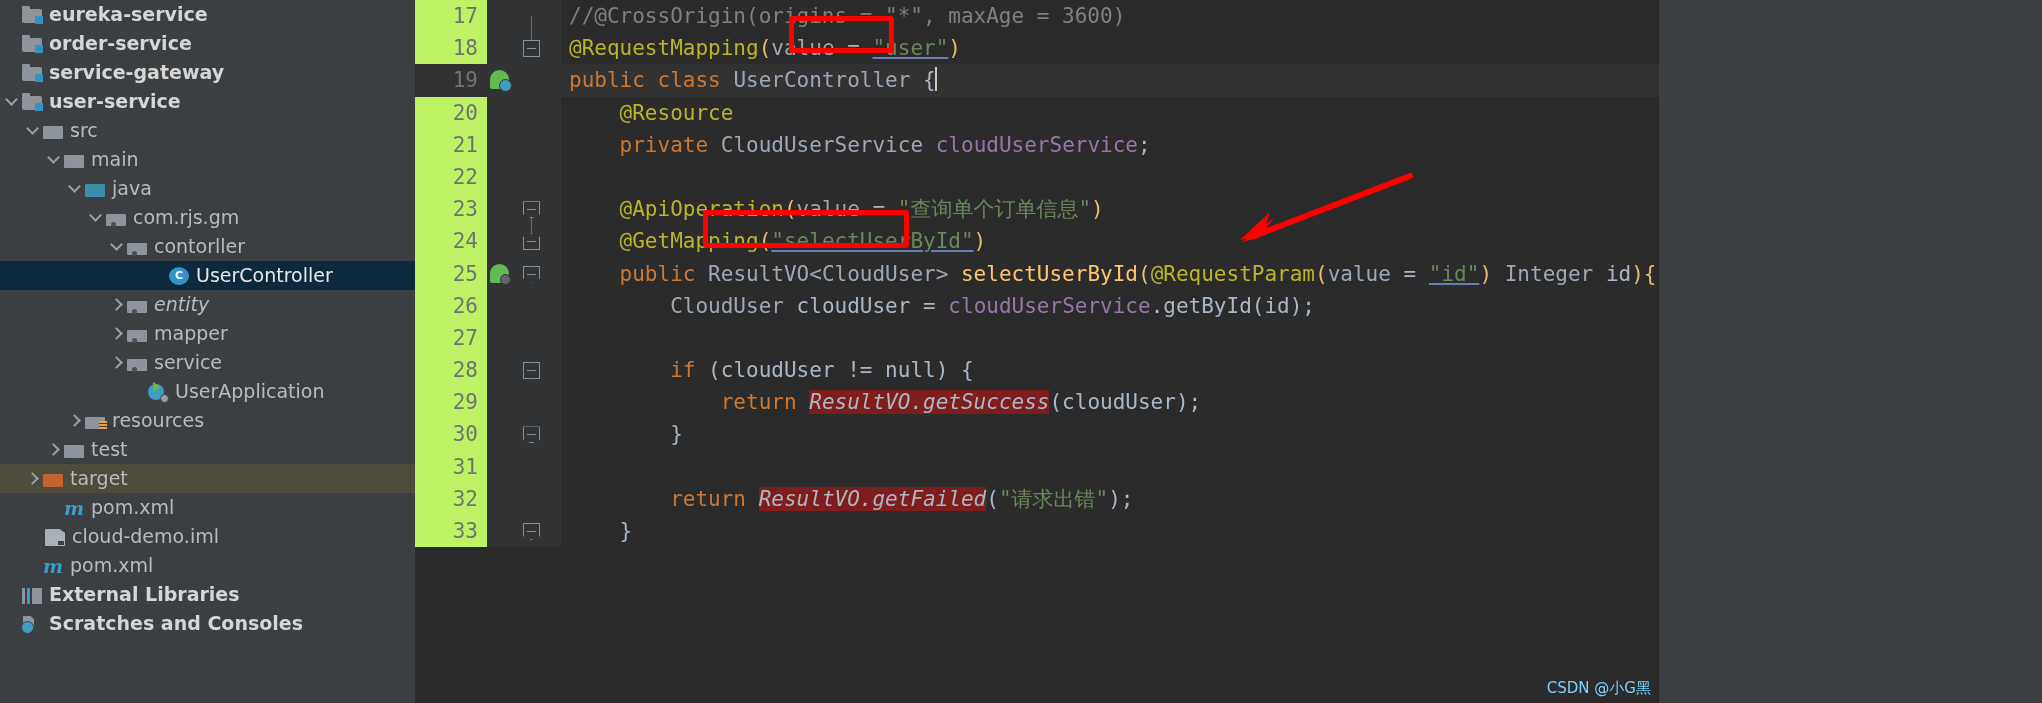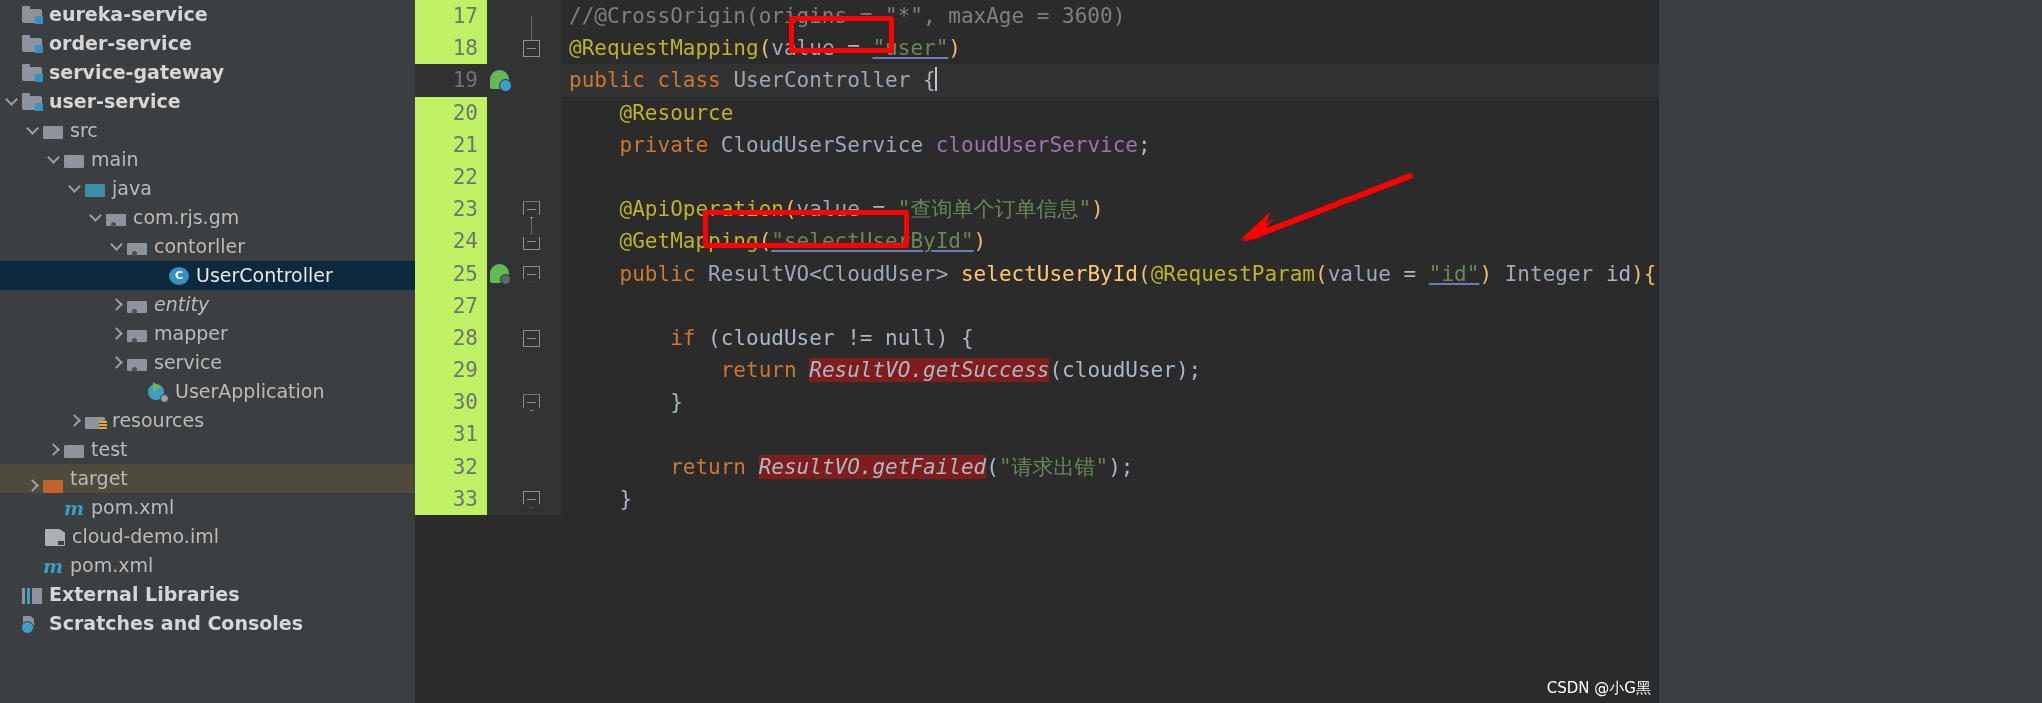--- a/index.html
+++ b/index.html
@@ -431,21 +431,21 @@
     position: absolute;
     left: 1240px; top: 168px;
     width: 180px; height: 90px;
     z-index: 41;
     pointer-events: none;
   }
   #watermark {
     position: absolute;
     right: 8px; bottom: 5px;
     font-size: 15px;
-    color: #ffffff;
+    color: #7dd3fc;
     font-family: "DejaVu Sans", "Liberation Sans", sans-serif;
     z-index: 50;
   }
   
   #editor-rightedge {
     position: absolute;
     right: 0; top: 0;
     width: 0px; height: 703px;
   }
 </style>
@@ -530,21 +530,21 @@
       <div class="tree-row" style="padding-left: 67px;">
         <span class="arrow collapsed"></span>
         <span class="icon ic-resources"></span>
         <span class="tree-label">resources</span>
       </div>
       <div class="tree-row" style="padding-left: 46px;">
         <span class="arrow collapsed"></span>
         <span class="icon ic-folder"></span>
         <span class="tree-label">test</span>
       </div>
-      <div class="tree-row highlight-target" style="padding-left: 25px; align-items: flex-end;">
+      <div class="tree-row highlight-target" style="padding-left: 25px;">
         <span class="arrow collapsed"></span>
         <span class="icon ic-folder-target"></span>
         <span class="tree-label">target</span>
       </div>
       <div class="tree-row" style="padding-left: 46px;">
         <span class="arrow none"></span>
         <span class="icon ic-maven">m</span>
         <span class="tree-label">pom.xml</span>
       </div>
       <div class="tree-row" style="padding-left: 25px;">
@@ -657,20 +657,27 @@
           <div class="leaf"></div><div class="dot2"></div>
         </div>
       </div>
       <div class="gutter-fold">
         <div class="fold-minus fold-bottom"></div>
       </div>
       <div class="indentguide"></div>
       <div class="code-text">    <span class="kw">public</span> <span class="ident-blue">ResultVO&lt;CloudUser&gt;</span> <span class="fn">selectUserById</span><span class="paren-y">(</span><span class="anno">@RequestParam</span><span class="paren-y">(</span><span class="ident-blue">value</span><span class="punc"> = </span><span class="str underline-str">"id"</span><span class="paren-y">)</span> <span class="ident-blue">Integer</span> <span class="punc">id</span><span class="paren-y">){</span></div>
     </div>
 
+    <div class="code-row">
+      <div class="gutter-num">26</div>
+      <div class="gutter-mark"></div>
+      <div class="gutter-fold"></div>
+      <div class="indentguide"></div>
+      <div class="code-text">        <span class="ident-blue">CloudUser</span> <span class="punc">cloudUser</span> = <span class="fld">cloudUserService</span><span class="punc">.getById(id);</span></div>
+    </div>
 
     <div class="code-row">
       <div class="gutter-num">27</div>
       <div class="gutter-mark"></div>
       <div class="gutter-fold"></div>
       <div class="indentguide"></div>
       <div class="code-text"></div>
     </div>
 
     <div class="code-row">

